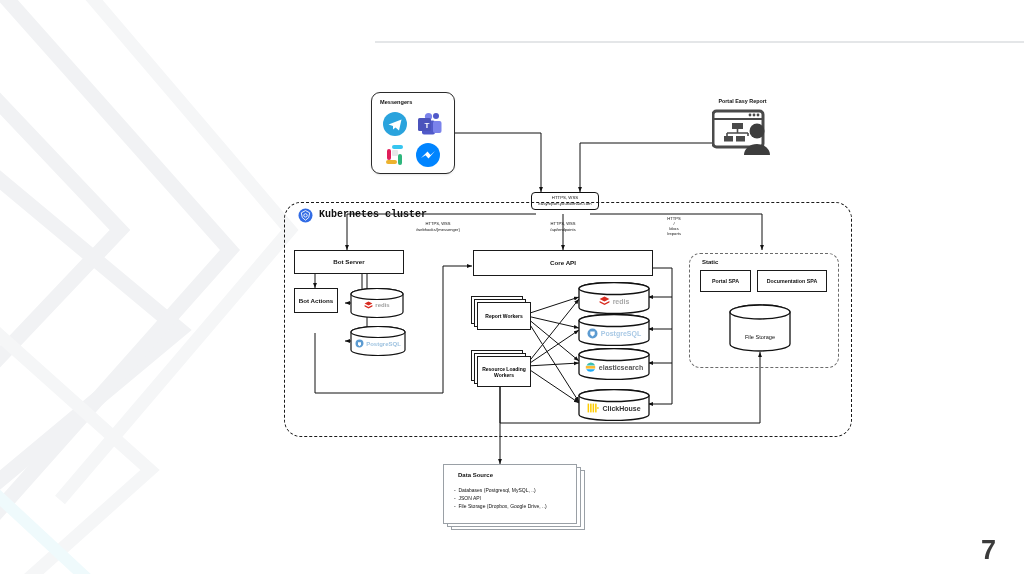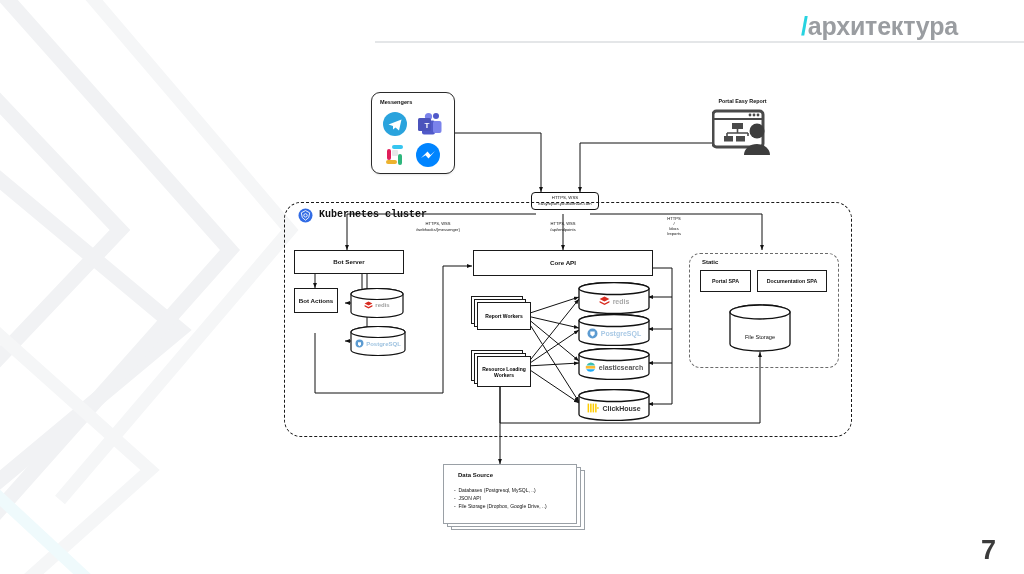--- a/index.html
+++ b/index.html
@@ -104,21 +104,20 @@
     <g fill="none" stroke="#f5f6f7" stroke-width="13">
       <path d="M60 -40 L290 230 L60 500"></path>
       <path d="M-40 300 L150 470 L-40 640"></path>
     </g>
     <g fill="none" stroke="#effafc" stroke-width="12">
       <path d="M-30 470 L110 600"></path>
     </g>
   </svg>
 
   <div class="hdr-rule"></div>
-  <div class="hdr-title"><span class="slash">/</span><span>архитектура</span></div>
   <div class="page-num">7</div>
 
   <svg id="diagram" viewBox="0 0 1024 574">
     <defs>
       <marker id="ah" markerWidth="6" markerHeight="6" refX="5.2" refY="2" orient="auto">
         <path d="M0,0 L5.2,2 L0,4 z" fill="#111"></path>
       </marker>
     </defs>
     <g stroke="#111" stroke-width="1" fill="none" marker-end="url(#ah)">
 

